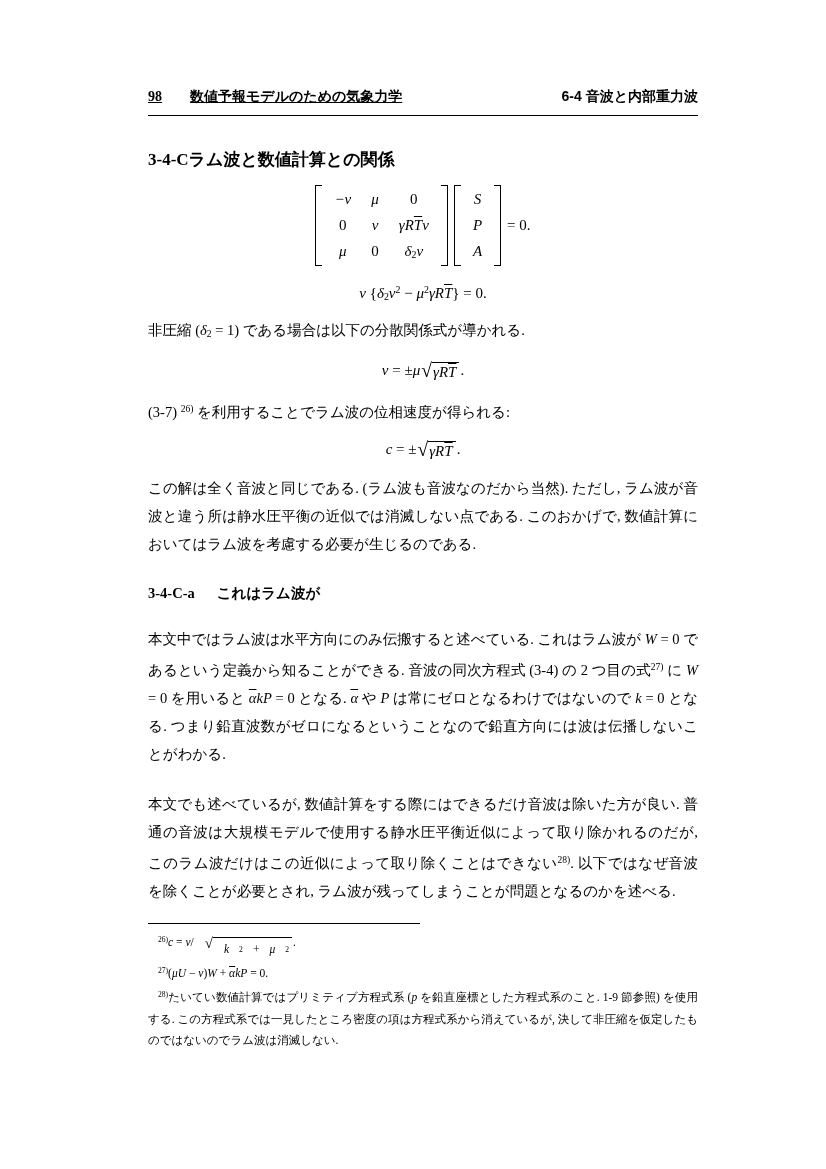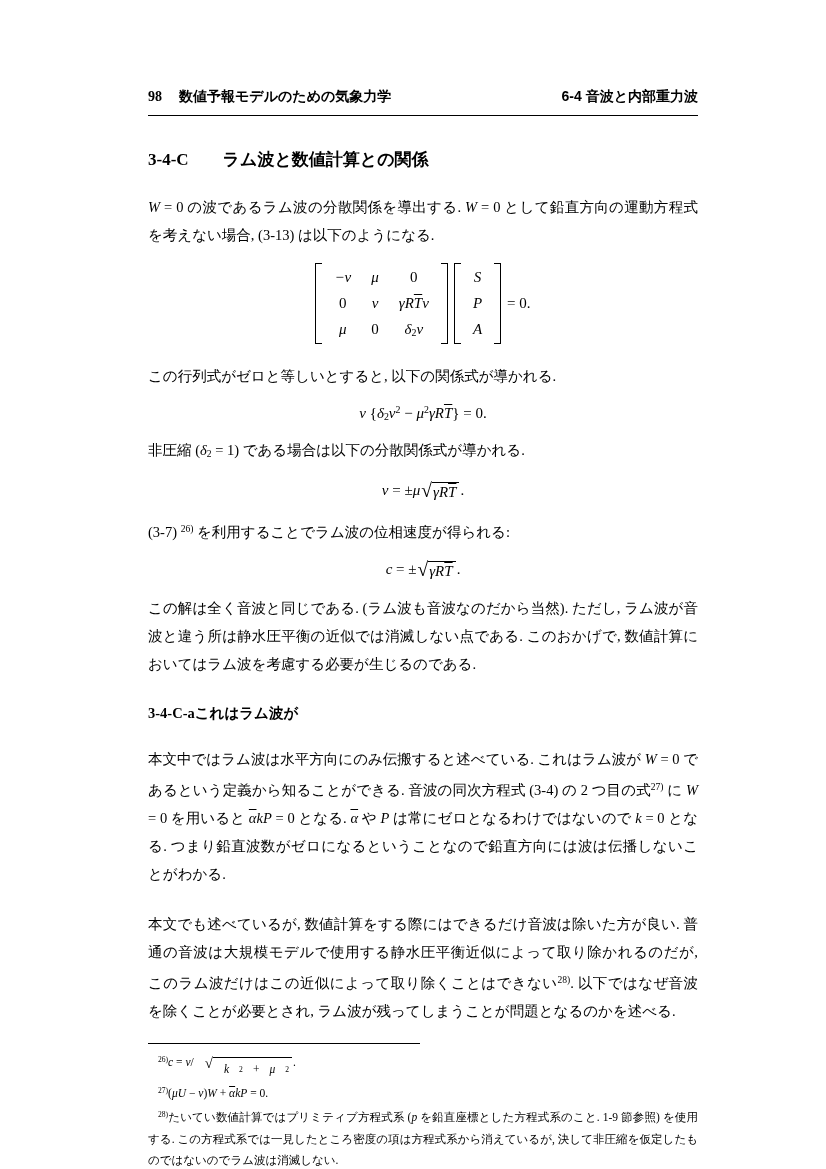--- a/index.html
+++ b/index.html
@@ -10,25 +10,25 @@
   }
   .content { margin:0 128px 0 148px; }
   .gothic { font-family:"Liberation Sans","DejaVu Sans",sans-serif; }
 
   
   .pg-header {
     padding-top:88px; display:flex; justify-content:space-between;
     align-items:baseline; border-bottom:1px solid #000; padding-bottom:9px;
     font-weight:bold; font-size:14px;
   }
-  .pg-header .left { display:flex; gap:17px; align-items:baseline; }
+  .pg-header .left { display:flex; gap:28px; align-items:baseline;text-decoration:underline; }
 
   
-  .h-main { margin-top:32px; font-size:17px; font-weight:bold; display:flex; gap:34px; align-items:baseline; }
-  .h-sub  { margin-top:26px; font-size:14.5px; font-weight:bold; display:flex; align-items:baseline; }
+  .h-main { margin-top:32px; font-size:17px; font-weight:bold; display:flex; align-items:baseline; }
+  .h-sub  { margin-top:26px; font-size:14.5px; font-weight:bold; display:flex; gap:22px; align-items:baseline; }
 
   
   .para {
     margin-top:22px; font-size:14.5px; line-height:28px;
     text-align:justify; text-justify:inter-character;
   }
   .para.tight { margin-top:14px; }
 
   
   .display-eq { margin:14px 0 10px 0; text-align:center; font-size:15px; }
@@ -74,21 +74,20 @@
         <span class="gothic">数値予報モデルのための気象力学</span>
       </div>
       <span class="gothic">6-4 音波と内部重力波</span>
     </div>
 
     <div class="h-main">
       <span>3-4-C</span>
       <span class="gothic">ラム波と数値計算との関係</span>
     </div>
 
-    <div class="para"><span class="sg-m">W</span><span class="sg-t"> = 0 の波であるラム波の分散関係を導出する. </span><span class="sg-m">W</span><span class="sg-t"> = 0 として鉛直方向の運動方程式を考えない場合, (3-13) は以下のようになる.</span></div>
 
     <div class="display-eq">
       <span class="inner">
         <span class="mgroup">
           <span class="brk bl"></span>
           <span class="mtx">
             <span><span class="sg-m">−ν</span></span>
             <span><span class="sg-m">μ</span></span>
             <span><span class="sg-t">0</span></span>
             <span><span class="sg-t">0</span></span>
@@ -106,21 +105,20 @@
             <span><span class="sg-m">S</span></span>
             <span><span class="sg-m">P</span></span>
             <span><span class="sg-m">A</span></span>
           </span>
           <span class="brk br"></span>
         </span>
         <span><span class="sg-t">= 0.</span></span>
       </span>
     </div>
 
-    <div class="para tight"><span class="sg-t">この行列式がゼロと等しいとすると, 以下の関係式が導かれる.</span></div>
 
     <div class="display-eq"><span class="sg-m">ν</span><span class="sg-t"> {</span><span class="sg-m">δ</span><span class="sg-sub">2</span><span class="sg-m">ν</span><span class="sg-sup">2</span><span class="sg-t"> − </span><span class="sg-m">μ</span><span class="sg-sup">2</span><span class="sg-m">γR</span><span class="sg-mo">T</span><span class="sg-t">} = 0.</span></div>
 
     <div class="para tight"><span class="sg-t">非圧縮 (</span><span class="sg-m">δ</span><span class="sg-sub">2</span><span class="sg-t"> = 1) である場合は以下の分散関係式が導かれる.</span></div>
 
     <div class="display-eq"><span class="sg-m">ν</span><span class="sg-t"> = ±</span><span class="sg-m">μ</span><span class="sg-sqrt">
           <span class="rt-sym">√</span>
           <span class="rt-body">
             <span class="sg-m">γR</span>
             <span class="sg-mo">T</span>

